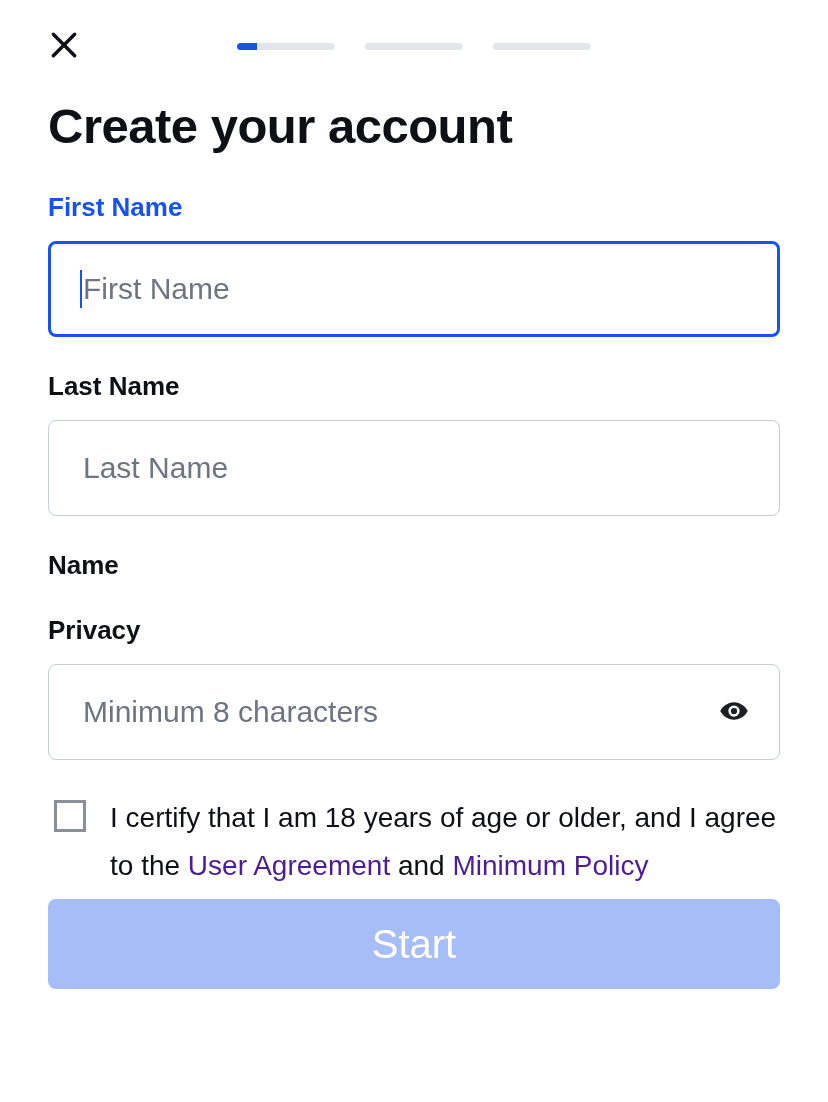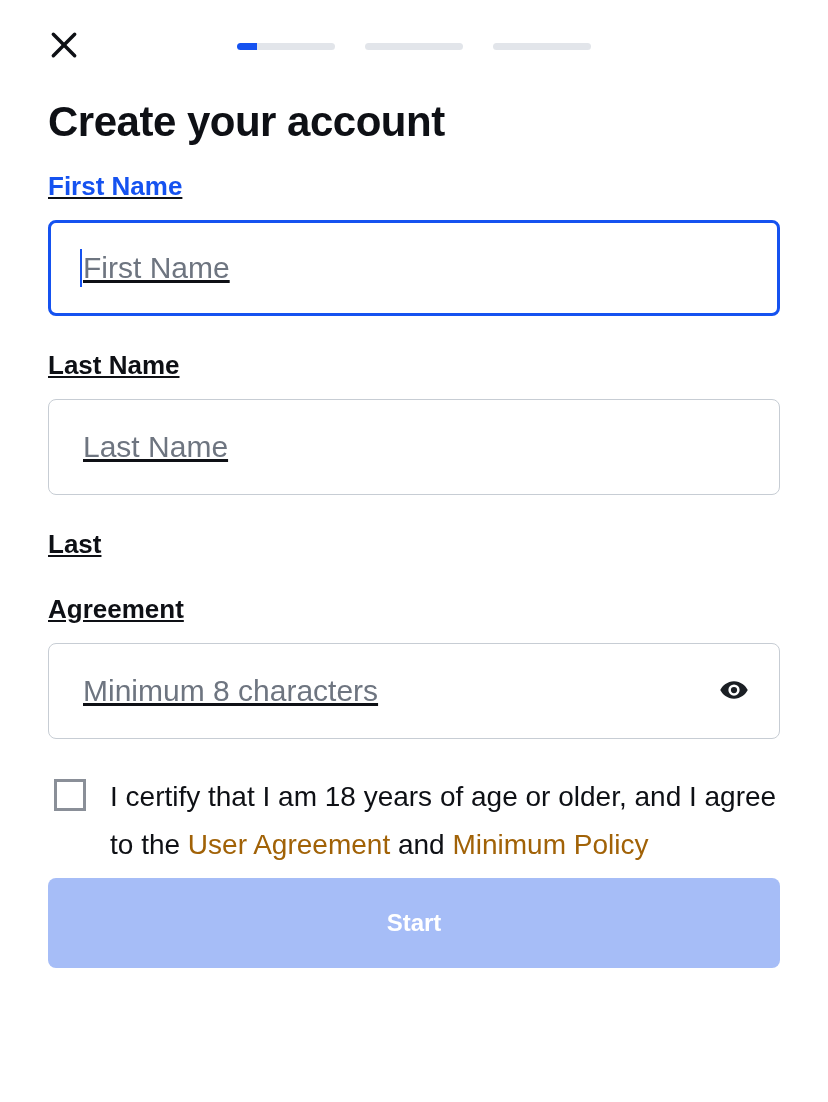--- a/index.html
+++ b/index.html
@@ -28,26 +28,26 @@
       gap: 30px;
     }
     .progress-step {
       display: inline-flex;
       width: 98px; height: 7px;
       border-radius: 3.5px;
       overflow: hidden;
     }
     .progress-fill { height: 100%; }
     .title {
-      font-size: 42px;
+      font-size: 49px;
       font-weight: 700;
       letter-spacing: -0.5px;
-      margin-bottom: 25px;
-    }
-    .field { margin-bottom: 34px; text-decoration: underline; }
+      margin-bottom: 38px;
+    }
+    .field { margin-bottom: 34px; }
     .field-label {
       font-size: 26px;
       font-weight: 600;
       color: #0e1015;
       display: block;
       margin-bottom: 18px;
     }
     .field.focused .field-label { color: #1552f0; }
     .input-wrap {
       position: relative;
@@ -101,32 +101,32 @@
       flex-shrink: 0;
       margin-top: 6px;
       margin-left: 6px;
     }
     .cert-text {
       font-size: 28px;
       line-height: 1.7;
       color: #0e1015;
     }
     .cert-text a {
-      color: #a16207;
+      color: #4c1d95;
       text-decoration: none;
     }
     .start-btn {
       width: 100%;
       height: 90px;
       border: none;
       border-radius: 8px;
       background: #a6bdf7;
       color: #ffffff;
-      font-size: 24px;
-      font-weight: 700;
+      font-size: 40px;
+      font-weight: 400;
       cursor: pointer;
     }
   </style>
 </head>
 <body>
 
 
 
 <div class="topbar">
   <button class="close-btn" aria-label="Close">
@@ -165,25 +165,25 @@
 </div>
 
 <div class="field">
   <label class="field-label">Last Name</label>
   <div class="input-wrap">
     <input type="text" class="text-input" placeholder="Last Name" style="">
   </div>
 </div>
 
 <div class="field">
-  <label class="field-label">Last</label>
+  <label class="field-label">Name</label>
 </div>
 
 <div class="field">
-  <label class="field-label">Agreement</label>
+  <label class="field-label">Privacy</label>
   <div class="input-wrap">
     <input type="password" class="text-input" style="" placeholder="Minimum 8 characters">
     <button class="eye-btn" aria-label="Show password">
       <span>
         <svg viewBox="0 0 24 24" width="30" height="30">
             <path fill="#1b1f24" d="M12 5c-5.2 0-9.3 3.6-11 7 1.7 3.4 5.8 7 11 7s9.3-3.6 11-7c-1.7-3.4-5.8-7-11-7zm0 11.5A4.5 4.5 0 1 1 12 7.5a4.5 4.5 0 0 1 0 9zm0-7a2.5 2.5 0 1 0 0 5 2.5 2.5 0 0 0 0-5z"></path>
           </svg>
       </span>
     </button>
   </div>

